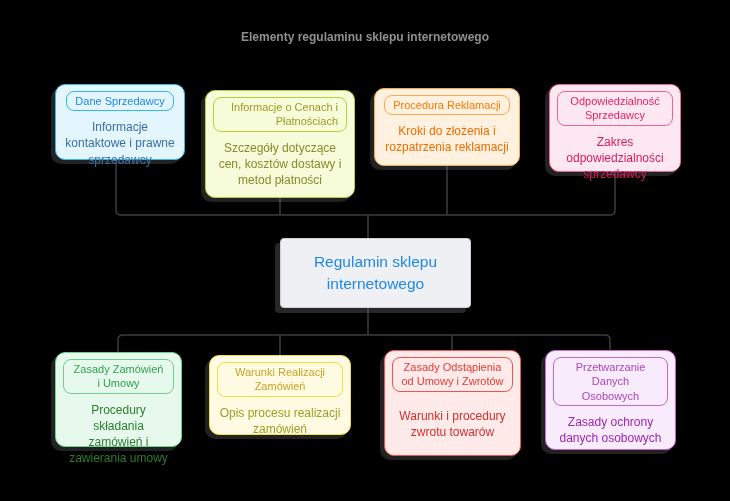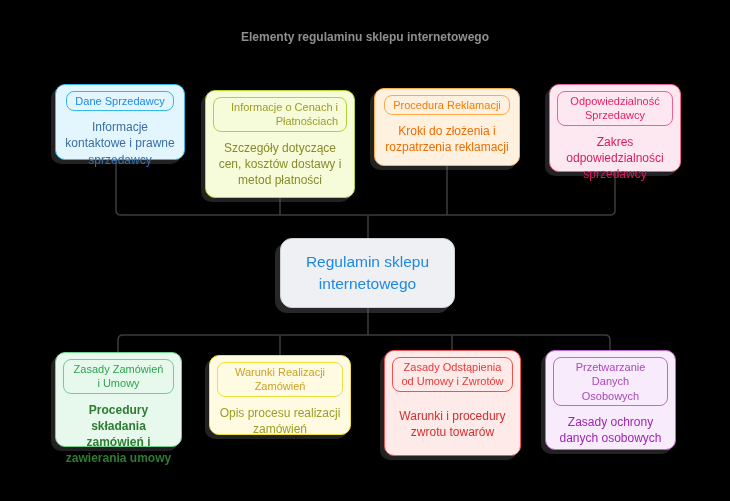--- a/index.html
+++ b/index.html
@@ -45,25 +45,25 @@
   }
   .node-subtitle {
     font-size: 12px;
     line-height: 1.35;
     margin-top: 8px;
     padding: 0 2px;
   }
   .center-node {
     position: absolute;
     left: 280px; top: 238px;
-    width: 175px; height: 70px;
+    width: 191px; height: 70px;
     box-sizing: border-box;
     background: #eef0f3;
     border: 1px solid #ccd1d6;
-    border-radius: 12px;
+    border-radius: 4px;
     display: flex;
     align-items: center;
     justify-content: center;
     text-align: center;
     color: #1e88e5;
     font-size: 15.5px;
     line-height: 1.45;
     box-shadow: -5px 5px 0 rgba(140,140,140,0.28);
   }
   
@@ -83,21 +83,21 @@
   .n-lime .node-title    { color: #9e9d24; border-color: #b4d435; text-align: right; }
   .n-lime .node-subtitle { color: #8a8a2a; }
   .n-orange { background: #fff1df; border-color: #ffa94d; }
   .n-orange .node-title    { color: #f57c00; border-color: #ffa94d; }
   .n-orange .node-subtitle { color: #ef6c00; }
   .n-pink   { background: #fde8f2; border-color: #f06292; }
   .n-pink .node-title    { color: #e91e63; border-color: #f06292; }
   .n-pink .node-subtitle { color: #d81b60; }
   .n-green  { background: #e6f9ec; border-color: #6fcf8e; }
   .n-green .node-title    { color: #2ea44f; border-color: #6fcf8e; }
-  .n-green .node-subtitle { color: #2e7d32; font-weight: bold; }
+  .n-green .node-subtitle { color: #2e7d32; }
   .n-yellow { background: #fffbe2; border-color: #f2dd3e; }
   .n-yellow .node-title    { color: #c9a227; border-color: #f2dd3e; }
   .n-yellow .node-subtitle { color: #9e9d24; text-align: center; }
   .n-red    { background: #ffeaea; border-color: #ef5350; }
   .n-red .node-title    { color: #e53935; border-color: #ef5350; }
   .n-red .node-subtitle { color: #d32f2f; margin-top: 16px; }
   .n-purple { background: #f8ebfb; border-color: #c06ad0; }
   .n-purple .node-title    { color: #ab47bc; border-color: #c06ad0; }
   .n-purple .node-subtitle { color: #9c27b0; }
 </style>

